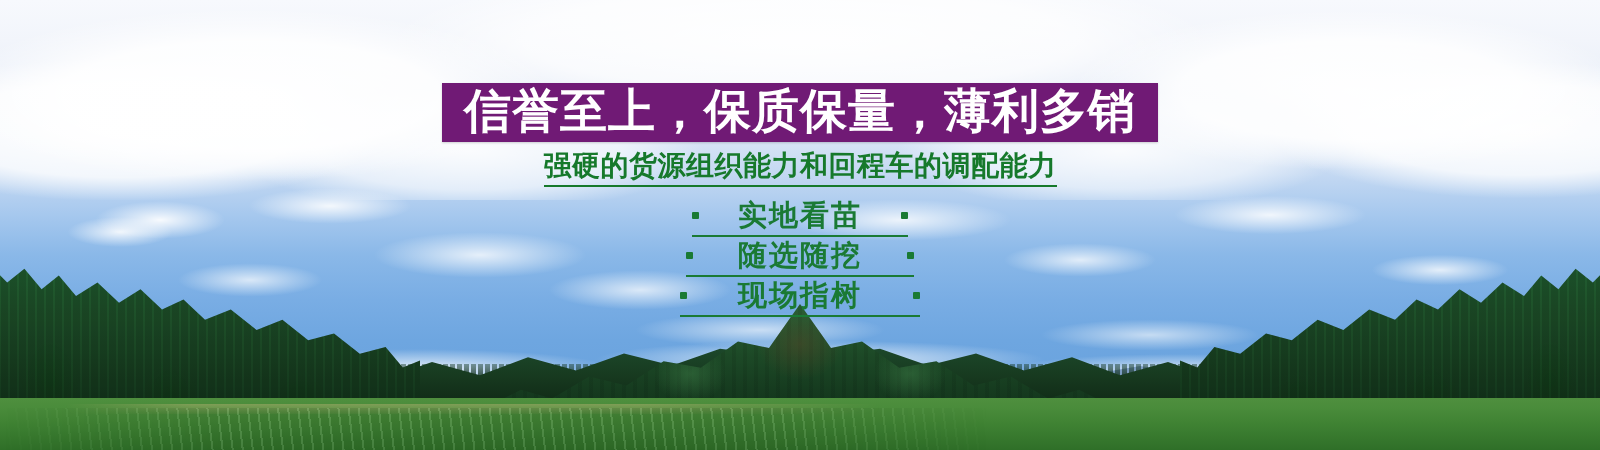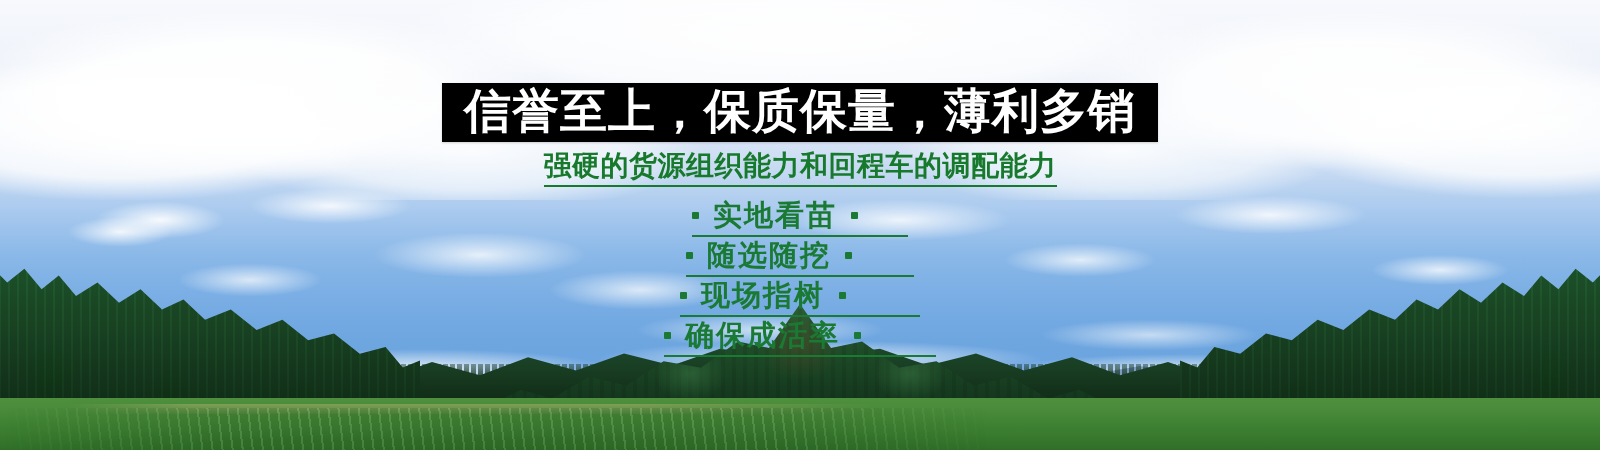--- a/index.html
+++ b/index.html
@@ -197,21 +197,21 @@
   }
 
   
   .content {
     position: absolute; left: 0; top: 0; width: 1600px; height: 450px;
     display: flex; flex-direction: column; align-items: center;
   }
 
   .title-banner {
     margin-top: 83px;
-    background: #000000;
+    background: #701a75;
     padding: 4px 22px 8px 22px;
     line-height: 1;
     box-shadow: 0 1px 2px rgba(0,0,0,.18);
   }
   .title-text {
     display: block;
     font-family: "DejaVu Sans", "Liberation Sans", sans-serif;
     font-size: 47px;
     font-weight: 700;
     color: #ffffff;
@@ -230,22 +230,22 @@
     padding-bottom: 3px;
     line-height: 1.1;
   }
 
   .feature-list {
     margin-top: 10px;
     display: flex; flex-direction: column; align-items: center;
     list-style: none;
   }
   .feature-item {
-    display: flex; align-items: center; justify-content: flex-start;
-    gap: 14px;
+    display: flex; align-items: center; justify-content: space-between;
+    gap: 2px;
     padding: 2px 0 3px 0;
     border-bottom: 2px solid #1a7a34;
   }
   .feature-item:last-child { border-bottom: 2px solid #1a7a34; }
   .feature-dot {
     width: 7px; height: 7px;
     background: #1a7a34;
     border-radius: 1px;
     flex: 0 0 auto;
   }
@@ -319,21 +319,16 @@
         <span class="feature-dot"></span>
       </li>
 
       <li class="feature-item w2">
         <span class="feature-dot"></span>
         <span class="feature-label">现场指树</span>
         <span class="feature-dot"></span>
       </li>
 
 
-      <li class="feature-item w4">
-        <span class="feature-dot"></span>
-        <span class="feature-label">确保成活率</span>
-        <span class="feature-dot"></span>
-      </li>
 
     </ul>
   </div>
 </div>
 
 </body></html>

